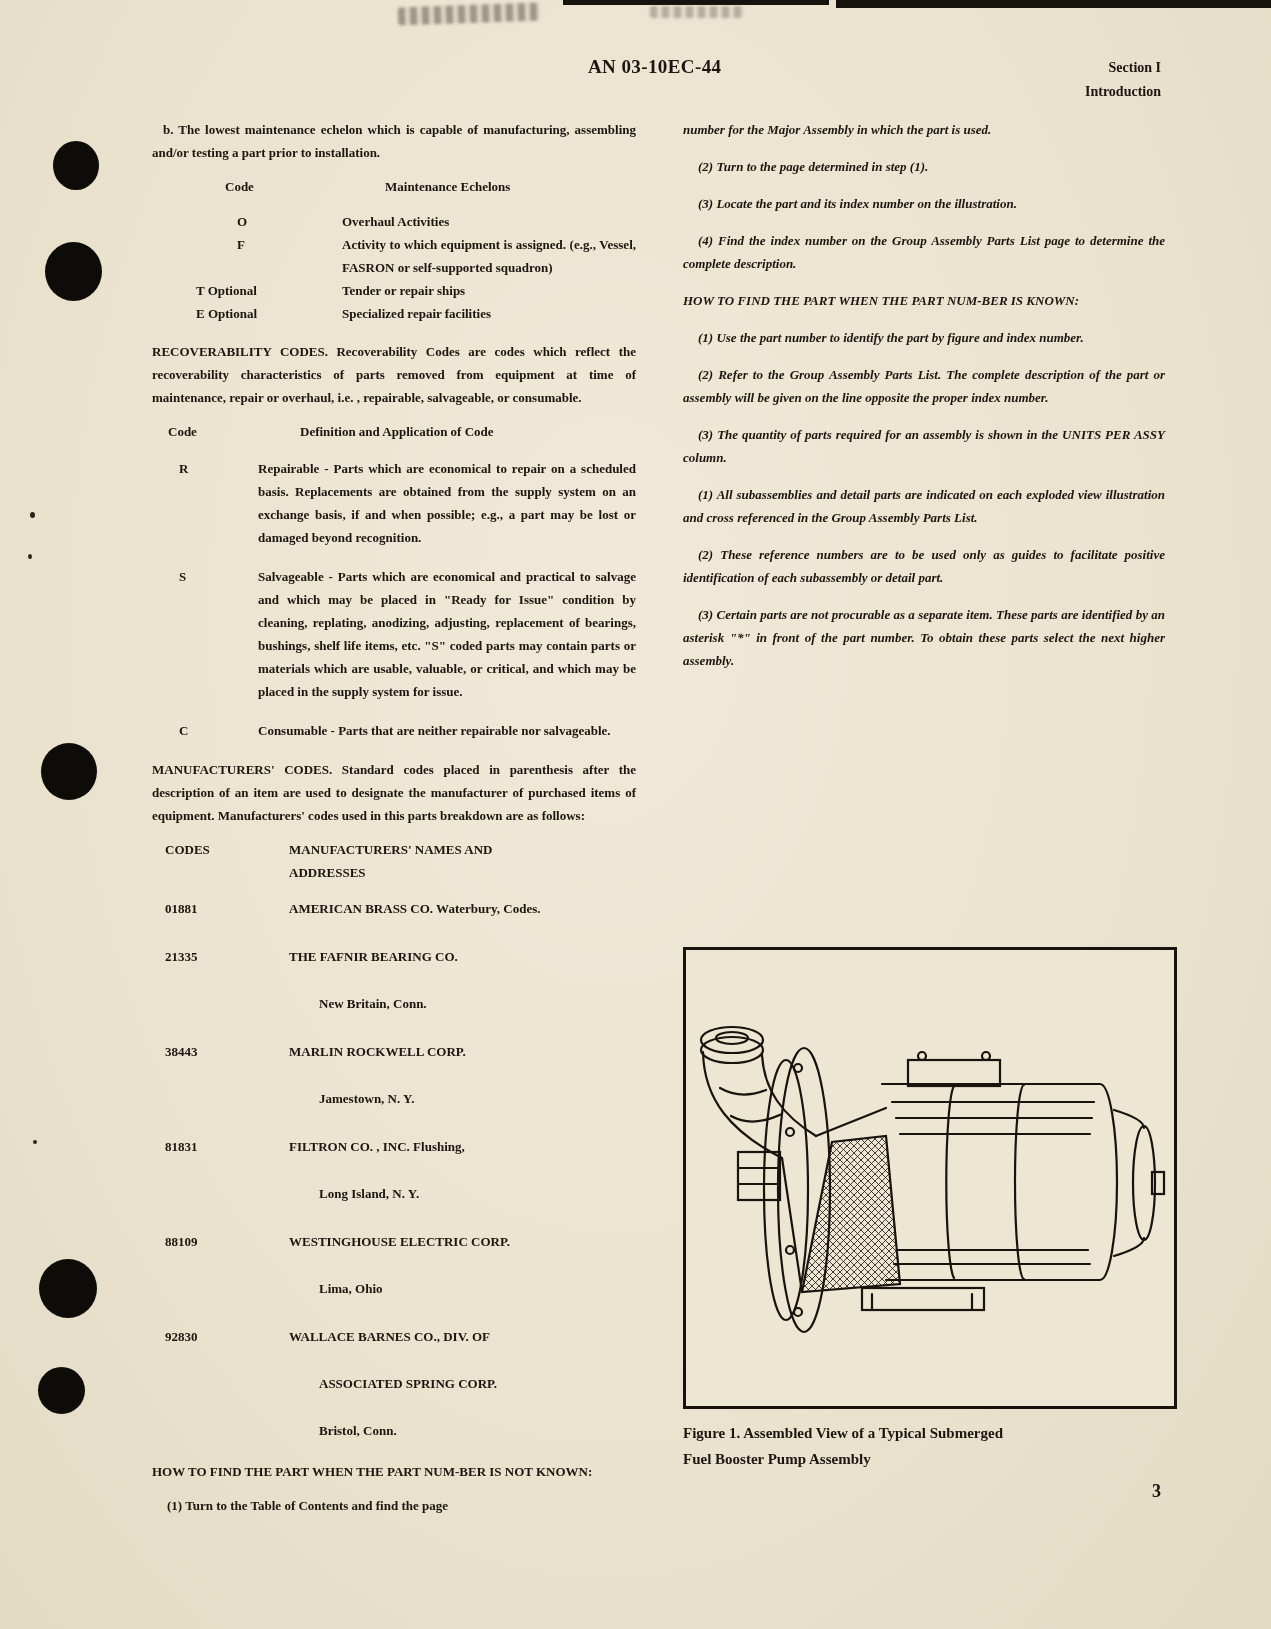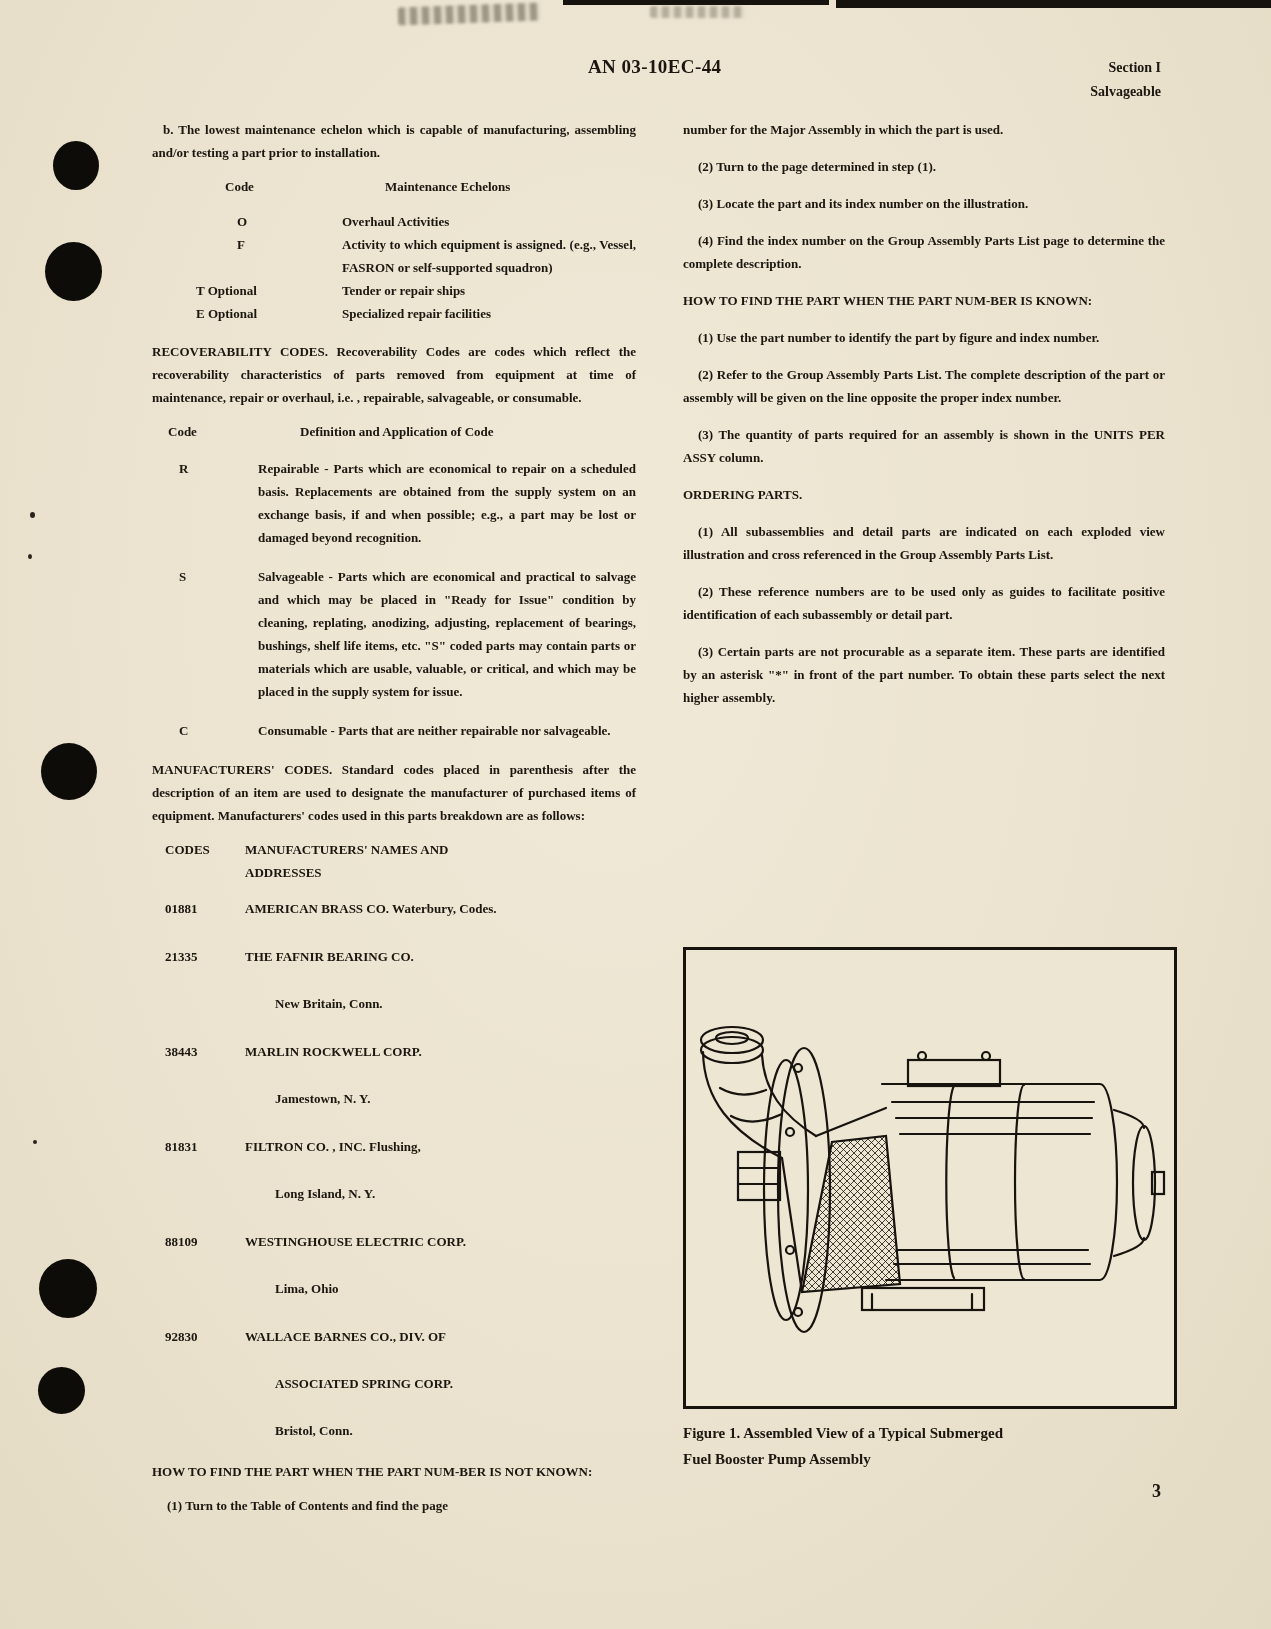--- a/index.html
+++ b/index.html
@@ -14,41 +14,41 @@
   }
   .abs { position:absolute; }
   
   .hdr-doc { left:588px; top:56px; font-size:19px; letter-spacing:.4px; }
   .hdr-sec { left:960px; top:56px; width:201px; text-align:right; font-size:14px; line-height:24px; }
   
   .col { position:absolute; font-size:13px; line-height:23px; text-align:justify; }
   .col-left  { left:152px; top:118px; width:484px; }
   .col-right { left:683px; top:118px; width:482px; }
   .p { margin-bottom:11px; }
-  .col-right .p { margin-bottom:14px; }
+  .col-right .p { margin-bottom:14px;font-style:italic; }
   .step { text-indent:15px; }
   .ind { text-indent:11px; }
   .mt { margin-top:18px; }
   
   .row { display:grid; }
   .t-ech { margin:4px 0 15px; }
   .t-ech .row { grid-template-columns:190px 1fr; }
   .t-ech .head { margin-bottom:12px; }
   .t-ech .h1 { padding-left:73px; }
   .t-ech .h2 { padding-left:43px; }
   .t-ech .letter { padding-left:85px; }
   .t-ech .opt { padding-left:44px; }
   .t-rec { margin:4px 0 10px; }
   .t-rec .row { grid-template-columns:106px 1fr; margin-bottom:16px; }
   .t-rec .head { margin-bottom:14px; }
   .t-rec .h1 { padding-left:16px; }
   .t-rec .h2 { padding-left:42px; }
   .t-rec .letter { padding-left:27px; }
   .t-cod { margin:6px 0 16px; }
-  .t-cod .row { grid-template-columns:93px 1fr; }
+  .t-cod .row { grid-template-columns:93px 1fr;gap:44px; }
   .t-cod .head { margin-bottom:13px; }
   .t-cod .h1 { padding-left:13px; }
   .t-cod .h2 { width:330px; text-align:left; }
   .t-cod .code { padding-left:13px; }
   .t-cod .addr { margin-left:30px;margin-top:24px; }
   .t-cod .body-rows .row { margin-bottom:1px; }
   
   .figure-box { left:683px; top:947px; width:494px; height:462px; border:3px solid #17130e; background:#ede6d3; }
   .fig-caption { left:683px; top:1420px; width:494px; text-align:left; font-size:15px; line-height:26px; }
   .pageno { left:1097px; top:1481px; width:64px; text-align:right; font-size:18px; }
@@ -75,21 +75,21 @@
 <div class="abs punch" style="left:41px; top:743px; width:56px; height:57px;"></div>
 <div class="abs punch" style="left:39px; top:1259px; width:58px; height:59px;"></div>
 <div class="abs punch" style="left:38px; top:1367px; width:47px; height:47px;"></div>
 <div class="abs speck" style="left:30px; top:512px; width:5px; height:6px;"></div>
 <div class="abs speck" style="left:28px; top:554px; width:4px; height:5px;"></div>
 <div class="abs speck" style="left:33px; top:1140px; width:4px; height:4px;"></div>
 
 <div class="abs hdr-doc">AN 03-10EC-44</div>
 <div class="abs hdr-sec">
   <div>Section I</div>
-  <div>Salvageable</div>
+  <div>Introduction</div>
 </div>
 
 <div class="col col-left">
   <p class="p ind">b.  The lowest maintenance echelon which is capable of manufacturing, assembling and/or testing a part prior to installation.</p>
 
   <div class="t-ech">
     <div class="row head">
       <div class="h1">Code</div>
       <div class="h2">Maintenance Echelons</div>
     </div>
@@ -200,21 +200,20 @@
 
 <div class="col col-right">
   <p class="p">number for the Major Assembly in which the part is used.</p>
   <p class="p step">(2)  Turn to the page determined in step (1).</p>
   <p class="p step">(3)  Locate the part and its index number on the illustration.</p>
   <p class="p step">(4)  Find the index number on the Group Assembly Parts List page to determine the complete description.</p>
   <p class="p">HOW TO FIND THE PART WHEN THE PART NUM-BER IS KNOWN:</p>
   <p class="p step">(1)  Use the part number to identify the part by figure and index number.</p>
   <p class="p step">(2)  Refer to the Group Assembly Parts List.  The complete description of the part or assembly will be given on the line opposite the proper index number.</p>
   <p class="p step">(3)  The quantity of parts required for an assembly is shown in the UNITS PER ASSY column.</p>
-  <p class="p">ORDERING PARTS.</p>
   <p class="p step">(1)  All subassemblies and detail parts are indicated on each exploded view illustration and cross referenced in the Group Assembly Parts List.</p>
   <p class="p step">(2)  These reference numbers are to be used only as guides to facilitate positive identification of each subassembly or detail part.</p>
   <p class="p step">(3)  Certain parts are not procurable as a separate item.  These parts are identified by an asterisk "*" in front of the part number.  To obtain these parts select the next higher assembly.</p>
 </div>
 
 <div class="abs figure-box">
   <svg width="488" height="456" viewBox="0 0 488 456">
     <defs>
       <pattern id="xh" width="7" height="7" patternUnits="userSpaceOnUse">
         <path d="M0,7 L7,0 M0,0 L7,7" stroke="#17130e" stroke-width="0.8"></path>

